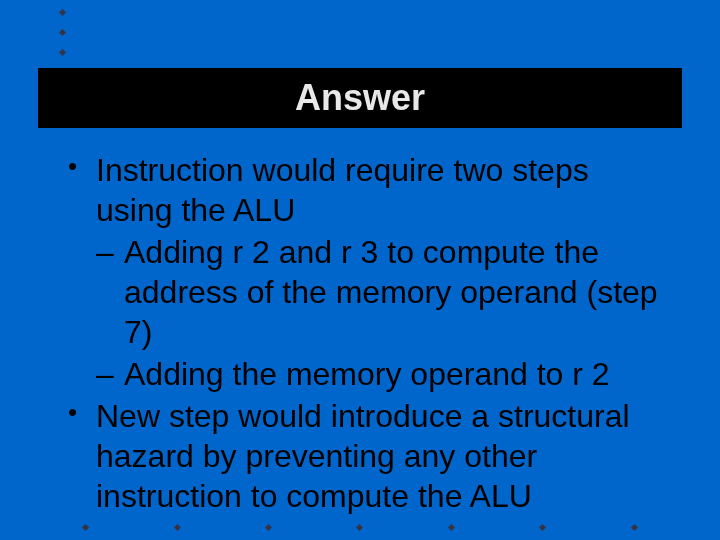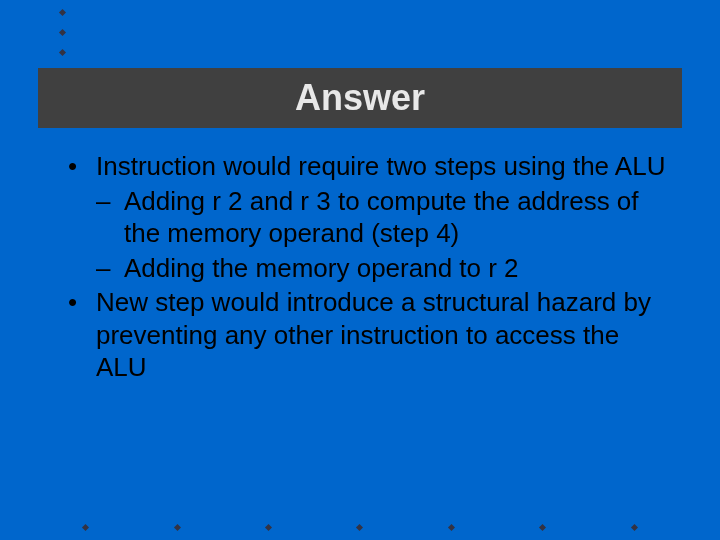--- a/index.html
+++ b/index.html
@@ -22,38 +22,38 @@
     height: 5px;
     background: #333344;
     transform: rotate(45deg);
   }
   .title-bar {
     position: absolute;
     top: 68px;
     left: 38px;
     right: 38px;
     height: 60px;
-    background: #404040;
+    background: #000000;
     display: flex;
     align-items: center;
     justify-content: center;
   }
   .title-bar h1 {
     color: #E8E8E8;
     font-size: 36px;
     font-weight: bold;
     font-family: Arial, sans-serif;
   }
   .content {
     position: absolute;
     top: 150px;
     left: 68px;
     right: 50px;
     color: #000;
-    font-size: 26px;
+    font-size: 32px;
     line-height: 1.25;
   }
   .bullet-l1 {
     position: relative;
     padding-left: 28px;
     margin-bottom: 2px;
   }
   .bullet-l1::before {
     content: "•";
     position: absolute;
@@ -99,27 +99,27 @@
 
 <div class="title-bar">
   <h1>Answer</h1>
 </div>
 
 <div class="content">
   <div class="bullet-l1">
     <span>Instruction would require two steps using the ALU</span>
   </div>
   <div class="bullet-l2">
-    <span>Adding r 2 and r 3 to compute the address of the memory operand (step 4)</span>
+    <span>Adding r 2 and r 3 to compute the address of the memory operand (step 7)</span>
   </div>
   <div class="bullet-l2">
     <span>Adding the memory operand to r 2</span>
   </div>
   <div class="bullet-l1">
-    <span>New step would introduce a structural hazard by preventing any other instruction to access the ALU</span>
+    <span>New step would introduce a structural hazard by preventing any other instruction to compute the ALU</span>
   </div>
 </div>
 
 <div class="bottom-dots">
   <span></span>
   <span></span>
   <span></span>
   <span></span>
   <span></span>
   <span></span>

